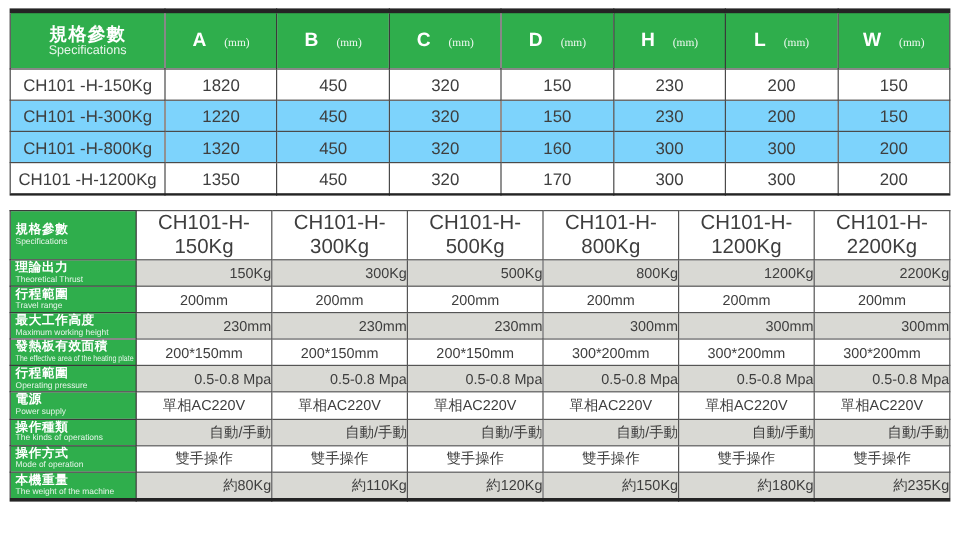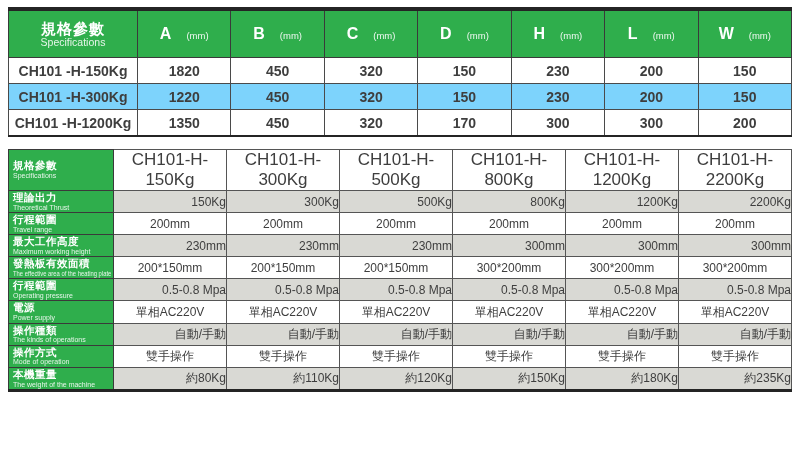--- a/index.html
+++ b/index.html
@@ -15,22 +15,22 @@
   
   #dims{border:1px solid #323232;border-top:4px solid #242424;border-bottom:2px solid #242424;}
   #dims thead th{
     background:#2fae4c;color:#ffffff;height:46px;vertical-align:middle;
     border-color:#3a3a3a;
   }
   #dims .corner{width:128px;}
   #dims .corner .zh{font-size:15px;font-weight:bold;letter-spacing:1px;line-height:1.15;}
   #dims .corner .en{font-size:10.5px;font-weight:normal;color:rgba(255,255,255,0.88);line-height:1.1;}
   #dims .colletter{font-size:16px;font-weight:bold;}
-  #dims .colunit{font-size:9.5px;font-weight:normal;color:rgba(255,255,255,0.92);margin-left:15px;}
-  #dims tbody td{height:25px;font-size:14px;background:#ffffff;font-weight:bold;}
+  #dims .colunit{font-size:9.5px;font-weight:normal;color:rgba(255,255,255,0.92);margin-left:15px;font-family:Liberation Serif, serif;}
+  #dims tbody td{height:25px;font-size:14px;background:#ffffff;}
   #dims tbody tr.alt td{background:#7dd3fc;}
   #dims tbody td.model{font-size:14px;}
 
   
   #details{margin-top:12px;border:1px solid #323232;border-bottom:3px solid #242424;}
   #details th,#details td{border:1px solid #555555;}
   #details .gcell{
     background:#2fae4c;color:#ffffff;text-align:left;vertical-align:middle;
     padding:1px 0 1px 4px;width:100px;border-color:#3a3a3a;
   }
@@ -75,20 +75,30 @@
         <tr class="alt">
           <td class="model">CH101 -H-300Kg</td>
           <td>1220</td>
           <td>450</td>
           <td>320</td>
           <td>150</td>
           <td>230</td>
           <td>200</td>
           <td>150</td>
         </tr>
+        <tr class="alt">
+          <td class="model">CH101 -H-800Kg</td>
+          <td>1320</td>
+          <td>450</td>
+          <td>320</td>
+          <td>160</td>
+          <td>300</td>
+          <td>300</td>
+          <td>200</td>
+        </tr>
         <tr>
           <td class="model">CH101 -H-1200Kg</td>
           <td>1350</td>
           <td>450</td>
           <td>320</td>
           <td>170</td>
           <td>300</td>
           <td>300</td>
           <td>200</td>
         </tr>

